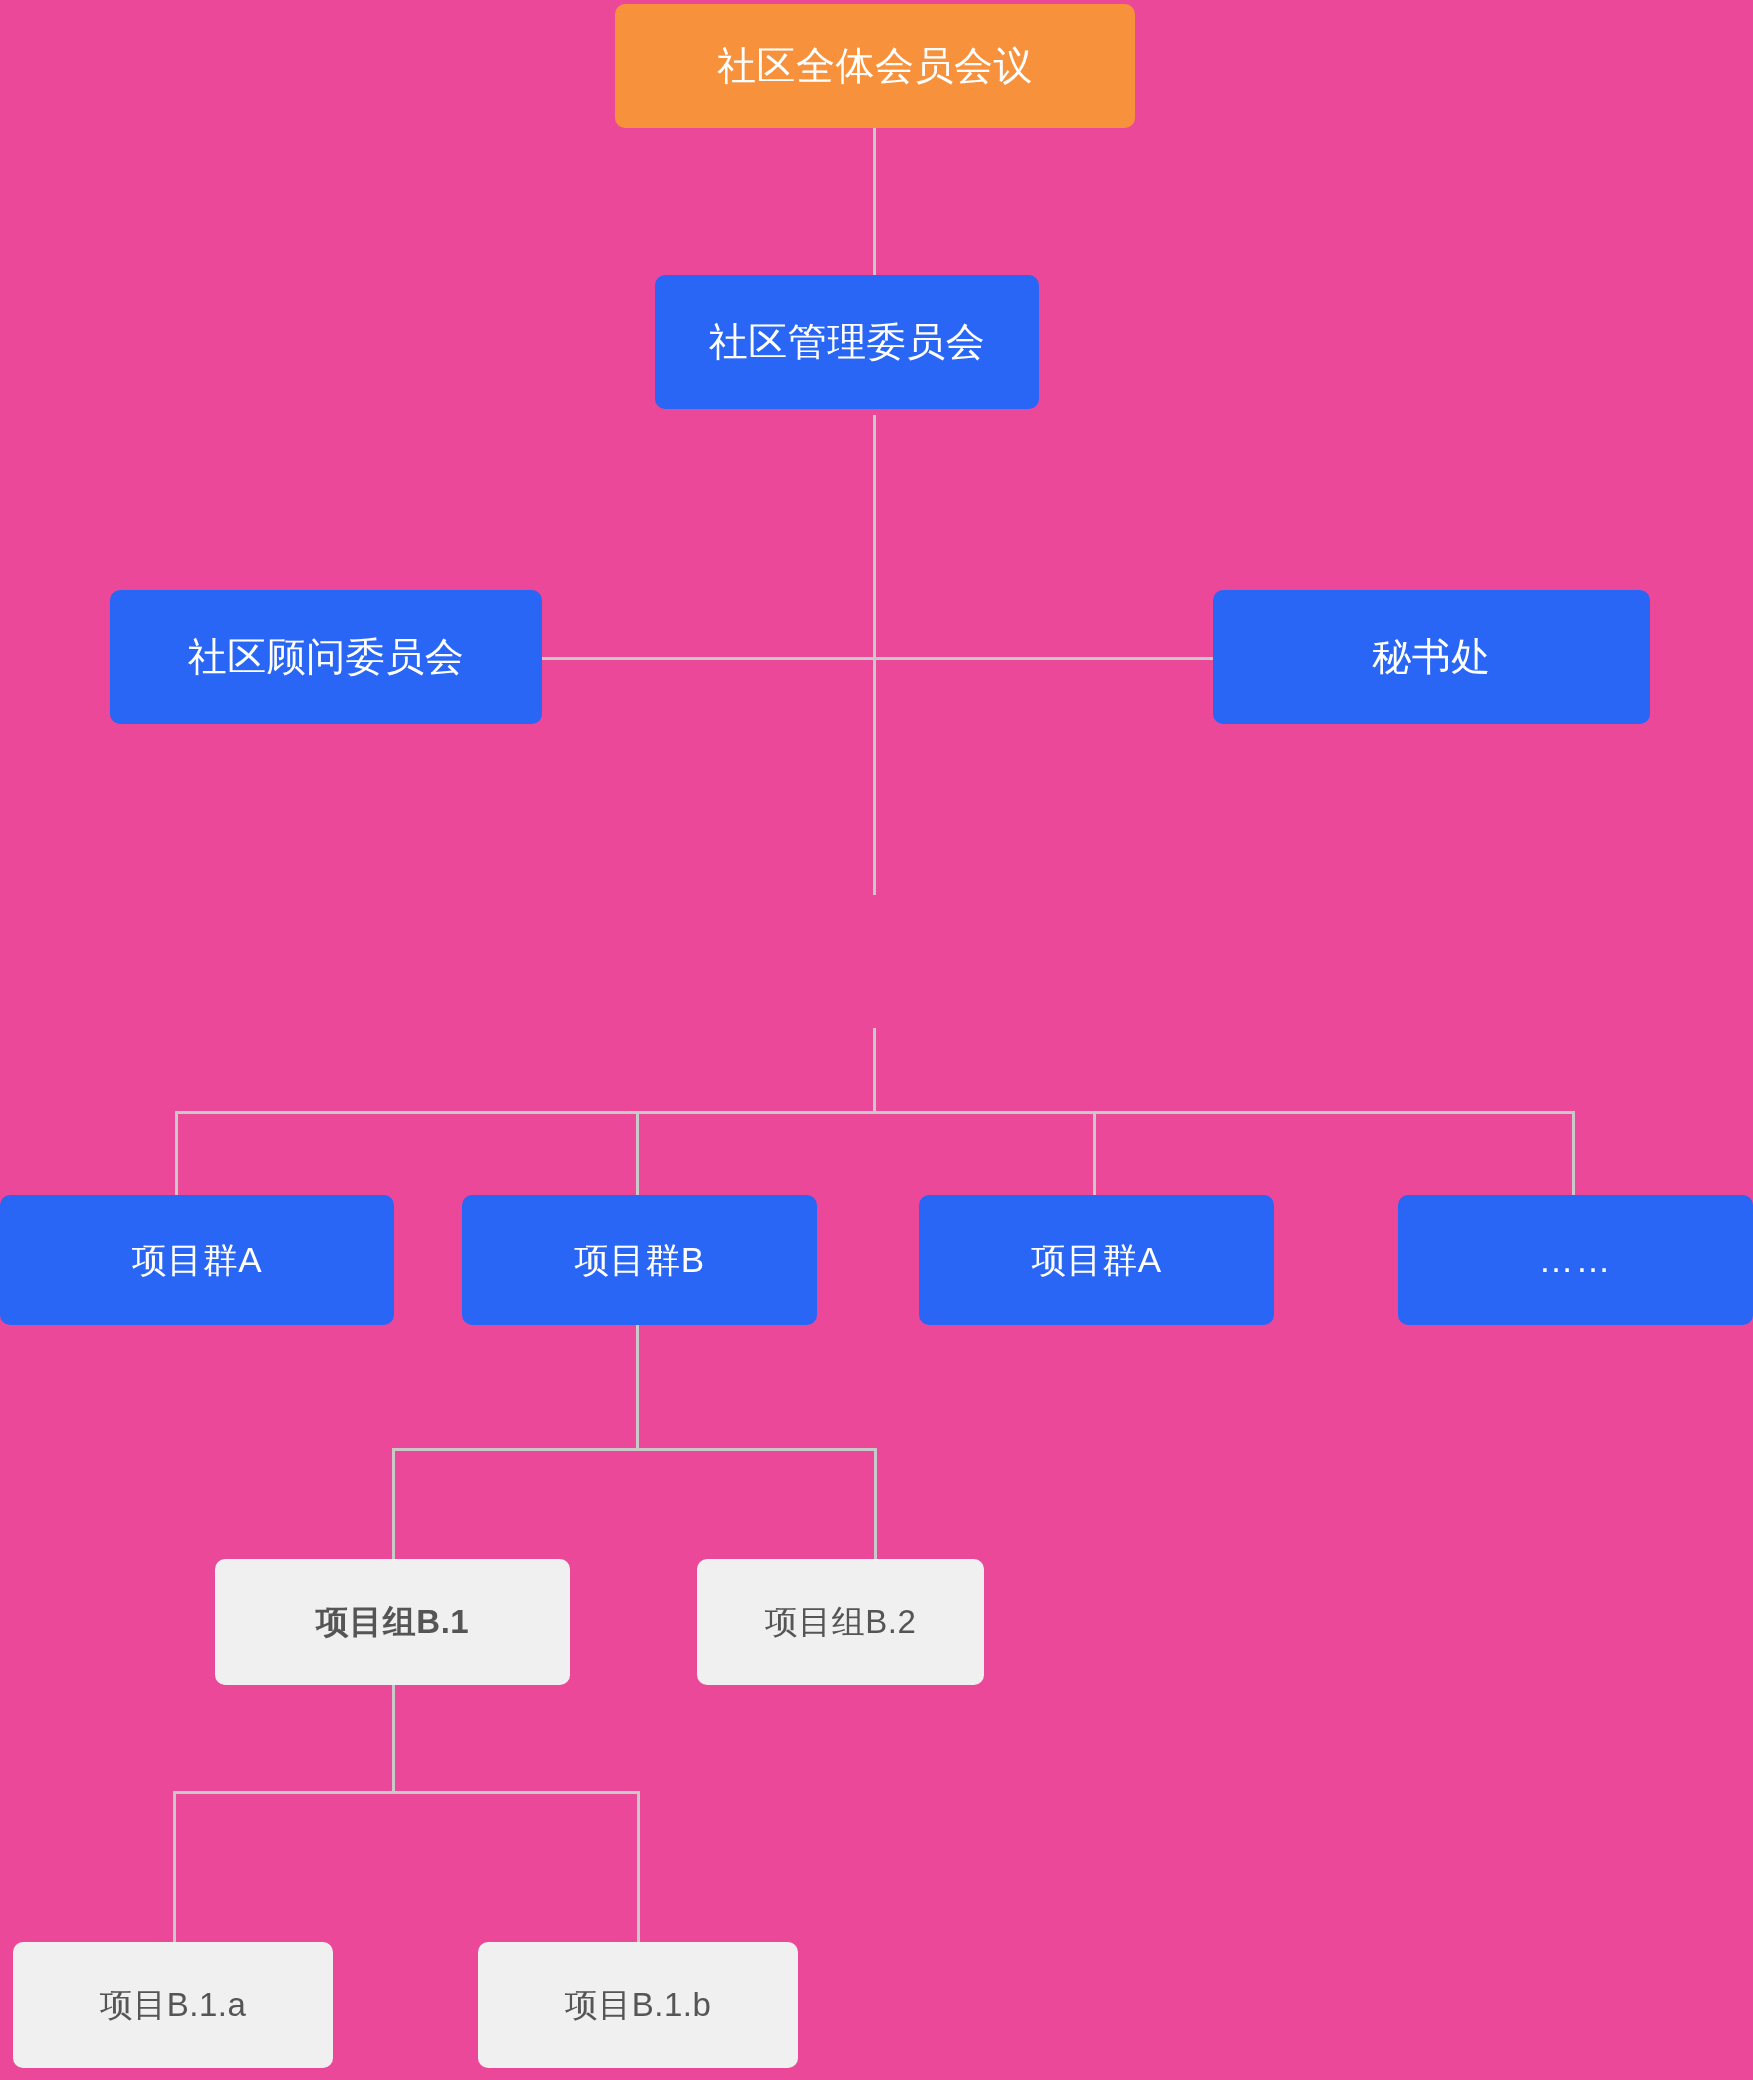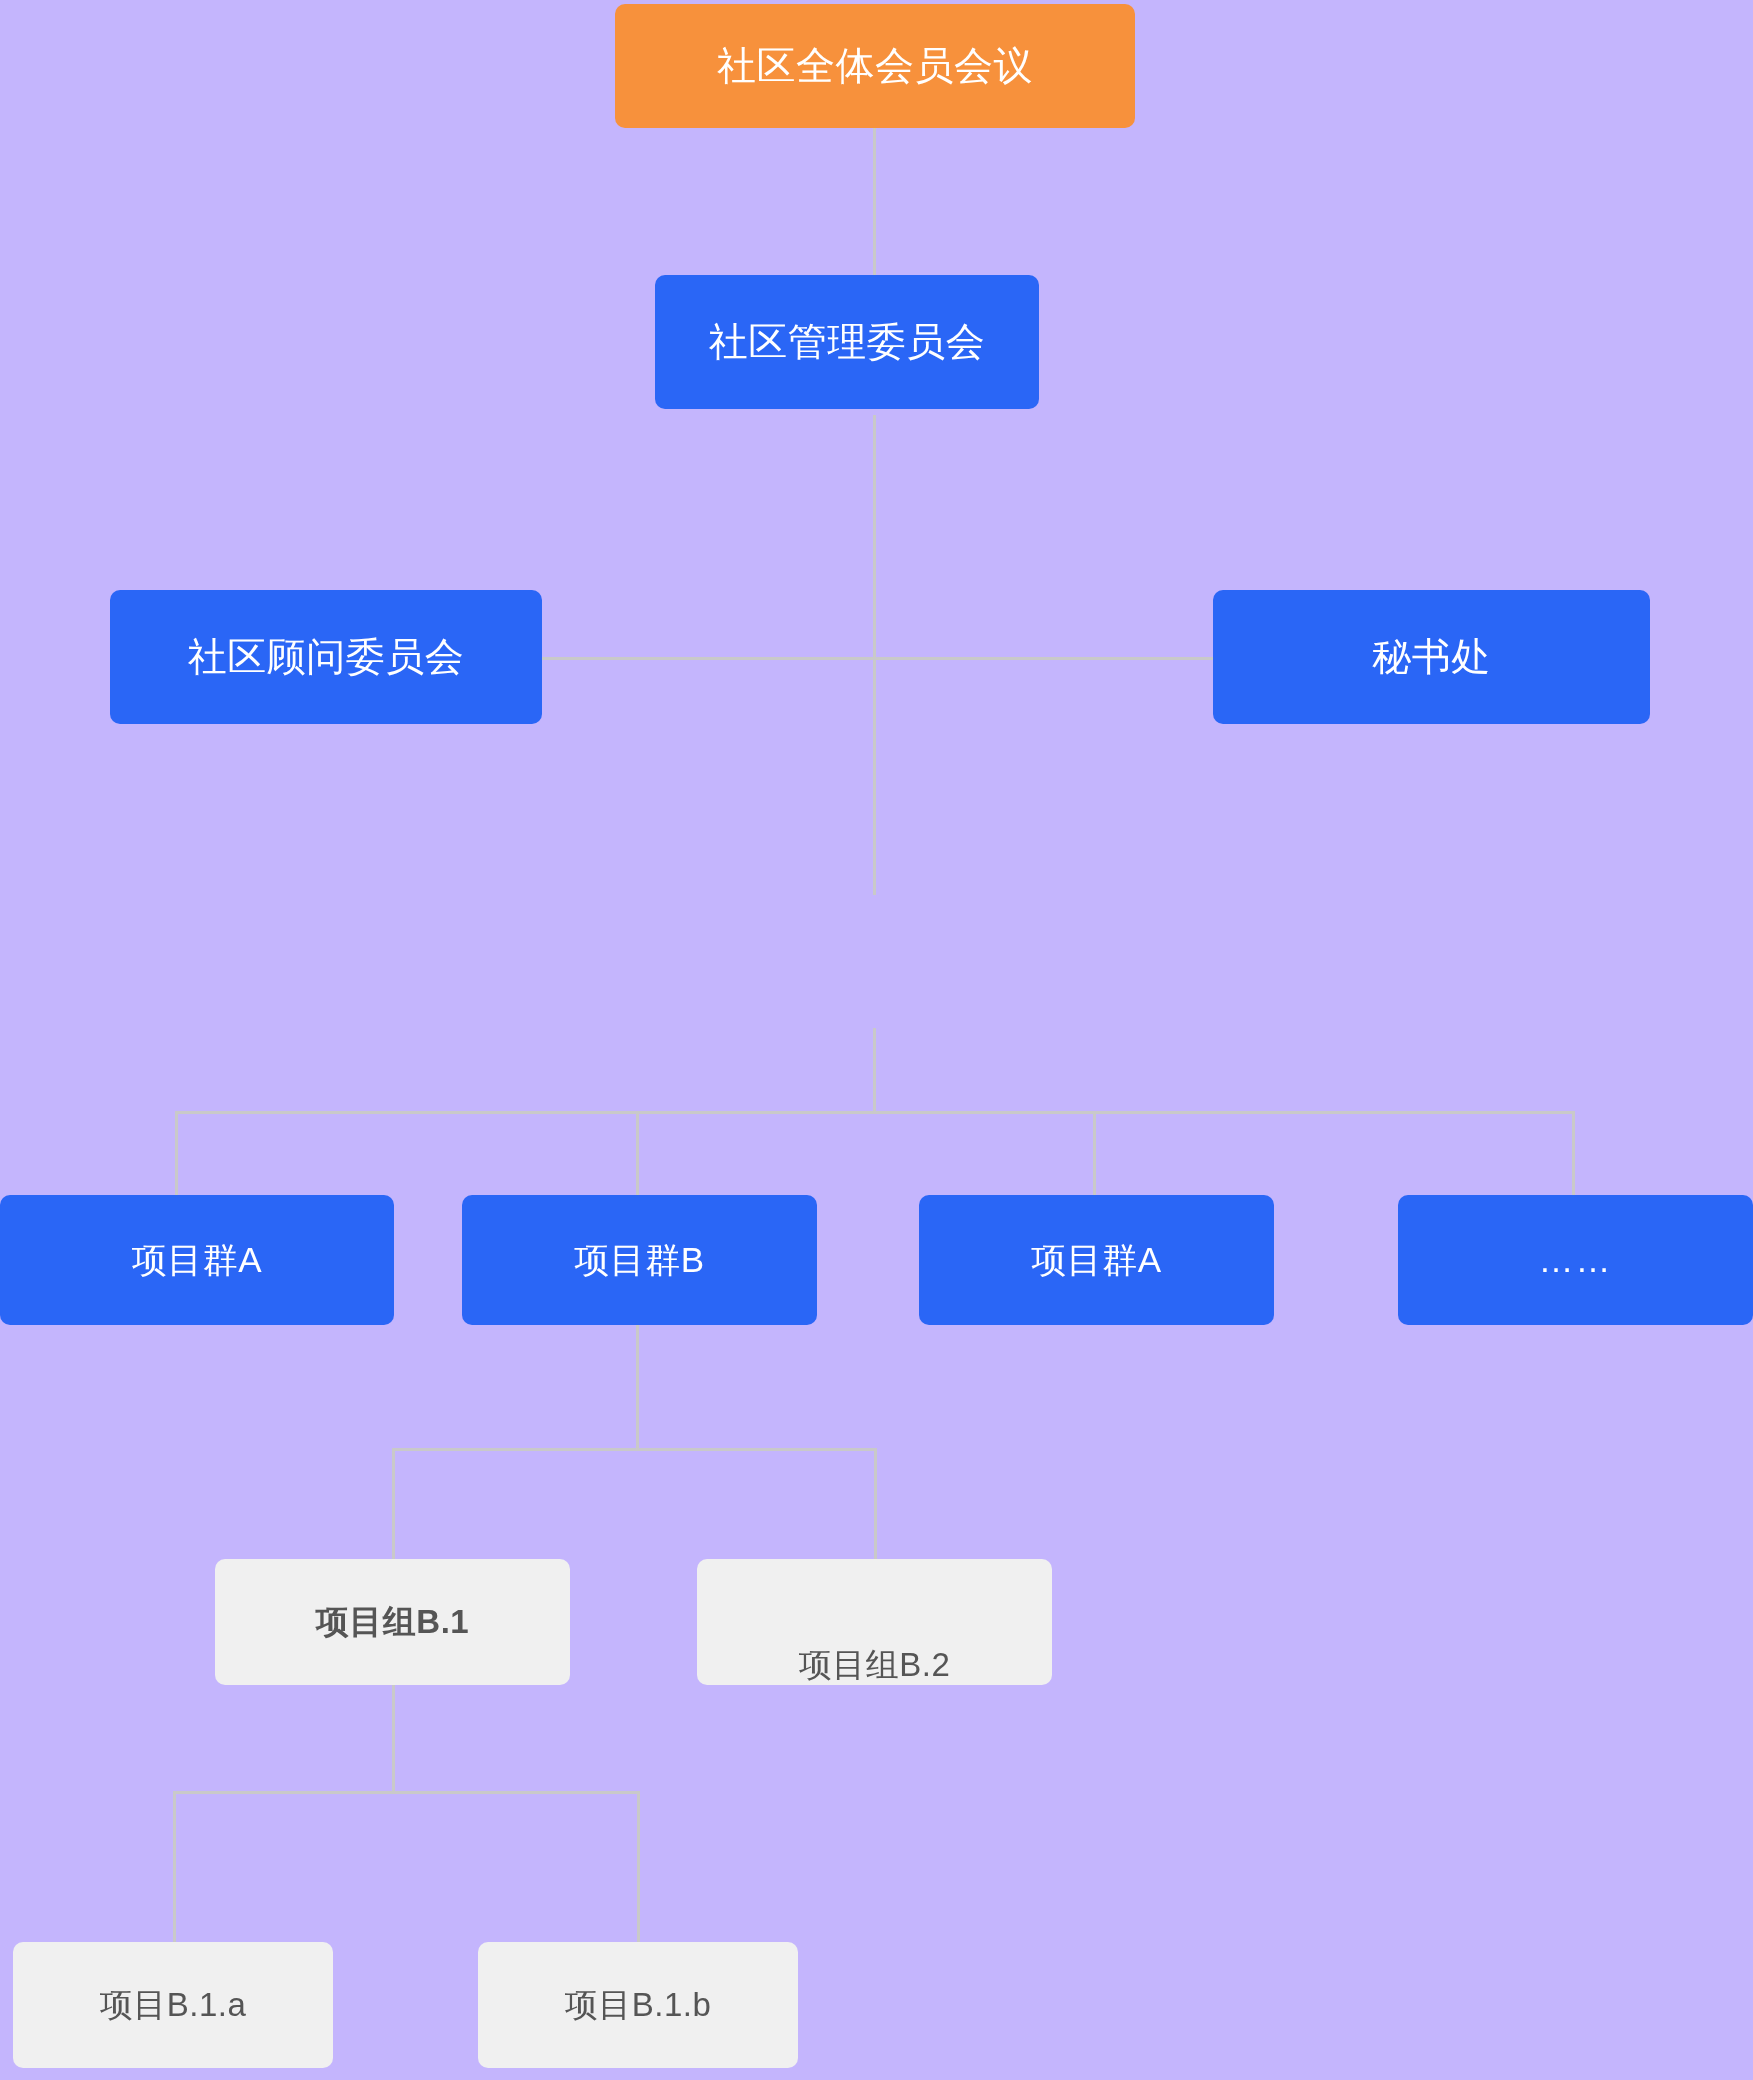--- a/index.html
+++ b/index.html
@@ -8,21 +8,21 @@
     background: #ffffff;
   }
   body {
     font-family: "Liberation Sans", "DejaVu Sans", sans-serif;
     -webkit-font-smoothing: antialiased;
   }
   #chart-canvas {
     position: relative;
     width: 1753px;
     height: 2080px;
-    background: #c4b5fd;
+    background: #ec4899;
     overflow: hidden;
   }
 
   
   .line {
     position: absolute;
     background: #c9c9c9;
   }
   .line.v { width: 3px; }
   .line.h { height: 3px; }
@@ -129,21 +129,21 @@
   </div>
 
   <div class="node blue small dots" style="left:1398px; top:1195px; width:355px; height:130px;">
     <span>……</span>
   </div>
 
   <div class="node grey" style="left:215px; top:1559px; width:355px; height:126px;font-weight:bold;">
     <span>项目组B.1</span>
   </div>
 
-  <div class="node grey" style="left:697px; top:1559px; width:355px; height:126px;align-items:flex-end;">
+  <div class="node grey" style="left:697px; top:1559px; width:287px; height:126px;">
     <span>项目组B.2</span>
   </div>
 
   <div class="node grey" style="left:13px; top:1942px; width:320px; height:126px;">
     <span>项目B.1.a</span>
   </div>
 
   <div class="node grey" style="left:478px; top:1942px; width:320px; height:126px;">
     <span>项目B.1.b</span>
   </div>

